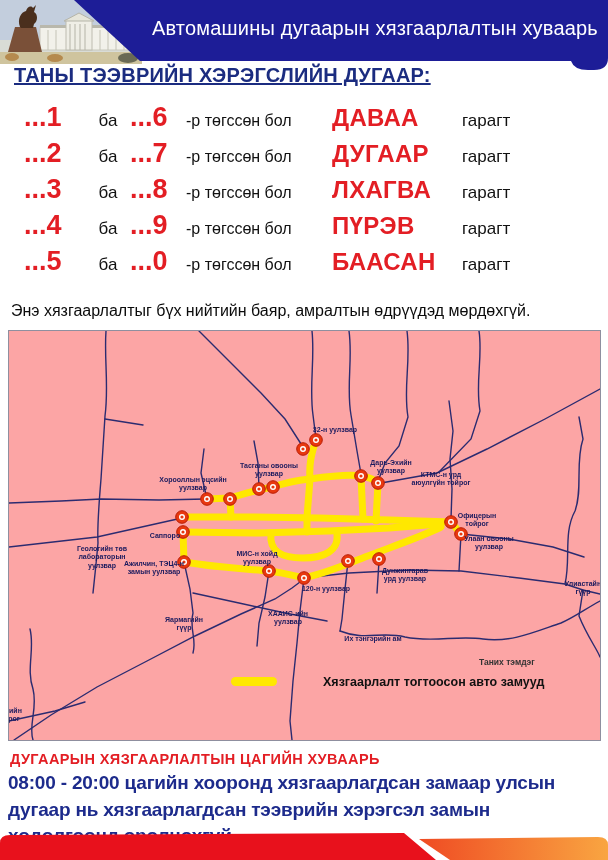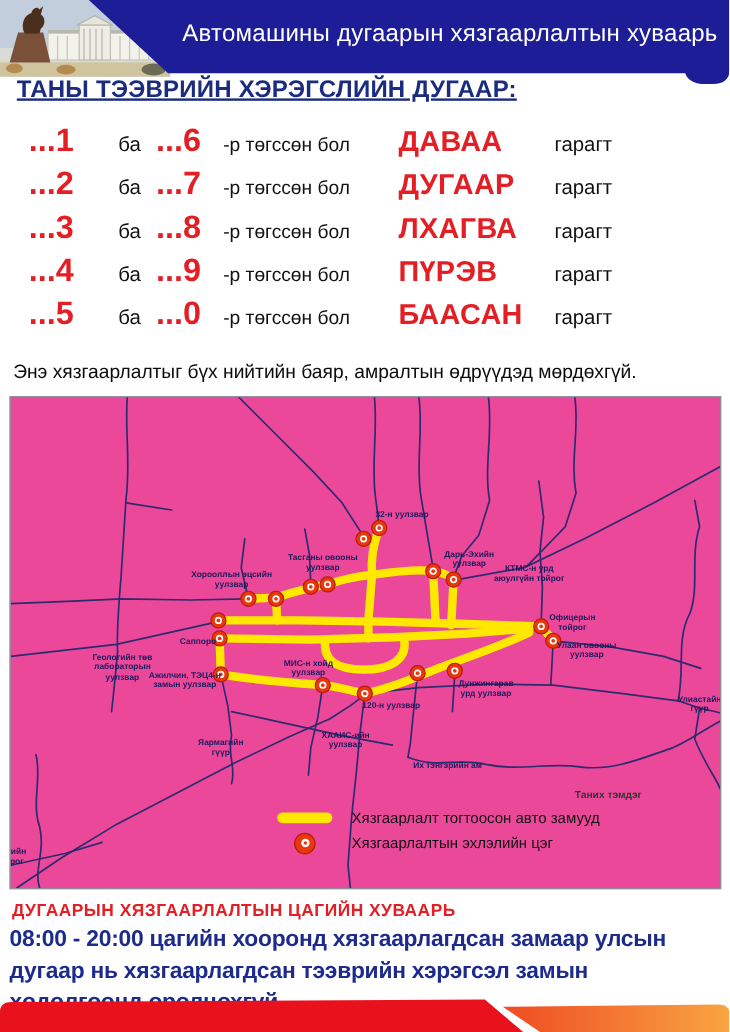--- a/index.html
+++ b/index.html
@@ -32,29 +32,29 @@
   .num.b{width:56px;}
   .suffix{width:146px;font-size:16px;color:#111;}
   .day{width:130px;font-size:24px;font-weight:bold;color:var(--red);letter-spacing:.3px;}
   .garagt{font-size:17px;color:#111;}
 
   
   .note{position:absolute;left:11px;top:302px;width:588px;font-size:16px;color:#0b0b0b;}
 
   
   .map{position:absolute;left:8px;top:330px;width:591px;height:409px;
-       border:1px solid #8f8f9f;box-sizing:content-box;background:#ec4899;overflow:hidden;}
+       border:1px solid #8f8f9f;box-sizing:content-box;background:#fca5a5;overflow:hidden;}
   .map svg.roads{position:absolute;left:0;top:0;}
   .map-label{position:absolute;transform:translate(-50%,-50%);white-space:pre-line;
     text-align:center;font-size:7px;font-weight:bold;color:#1a1a5e;line-height:1.18;z-index:3;}
   .legend{position:absolute;left:206px;top:340px;width:380px;z-index:4;}
   .legend-title{position:absolute;left:264px;top:-14px;font-size:8.5px;font-weight:bold;color:#333;}
   .legend-row{display:flex;align-items:center;height:21px;}
   .legend-swatch{width:78px;display:flex;justify-content:center;align-items:center;}
-  .legend-label{font-size:12.5px;font-weight:normal;color:#111;}
+  .legend-label{font-size:12.5px;font-weight:bold;color:#111;margin-left:30px;}
   .sw-restricted-road{width:46px;height:9px;border-radius:5px;background:var(--yellow);}
   .sw-unrestricted-road{width:44px;height:3px;background:var(--road);}
   .sw-start-point{width:16px;height:16px;border-radius:50%;background:#e8380f;
      border:1px solid #b81c05;display:flex;align-items:center;justify-content:center;}
   .sw-start-point i{display:block;width:7px;height:7px;border-radius:50%;background:#fff;}
   .sw-start-point i b{display:block;width:3px;height:3px;border-radius:50%;background:#e8380f;margin:2px;}
 
   
   .footer-heading{position:absolute;left:10px;top:751px;font-size:14.5px;font-weight:bold;
     color:var(--red);letter-spacing:.4px;}
@@ -292,30 +292,20 @@
 
     <div class="legend">
       <div class="legend-title">Таних тэмдэг</div>
       <div id="legend-rows">
           <div class="legend-row">
             <div class="legend-swatch">
               <div class="sw-restricted-road"></div>
             </div>
             <span class="legend-label">Хязгаарлалт тогтоосон авто замууд</span>
           </div>
-          <div class="legend-row">
-            <div class="legend-swatch">
-              <div class="sw-start-point">
-                <i>
-                  <b></b>
-                </i>
-              </div>
-            </div>
-            <span class="legend-label">Хязгаарлалтын эхлэлийн цэг</span>
-          </div>
         </div>
     </div>
   <div class="map-label" style="left: 326px; top: 99px;">32-н уулзвар</div>
       <div class="map-label" style="left: 382px; top: 136px;">Дарь-Эхийн
 уулзвар</div>
       <div class="map-label" style="left: 432px; top: 148px;">КТМС-н урд
 аюулгүйн тойрог</div>
       <div class="map-label" style="left: 260px; top: 139px;">Тасганы овооны
 уулзвар</div>
       <div class="map-label" style="left: 184px; top: 153px;">Хорооллын эцсийн

